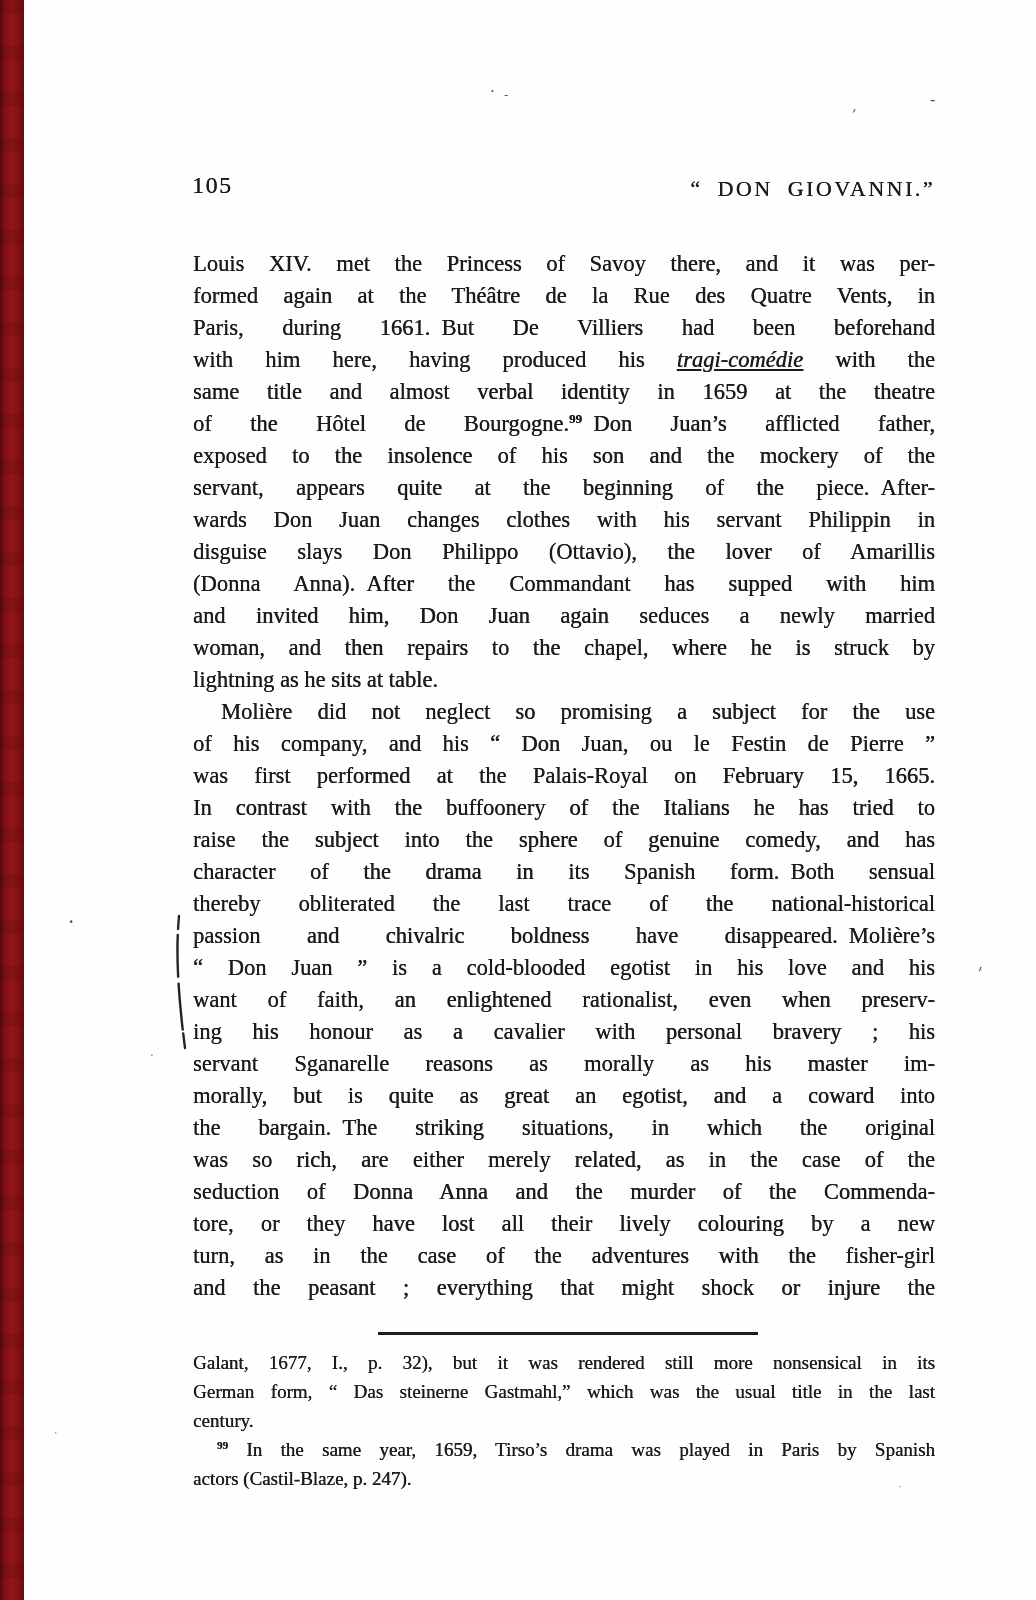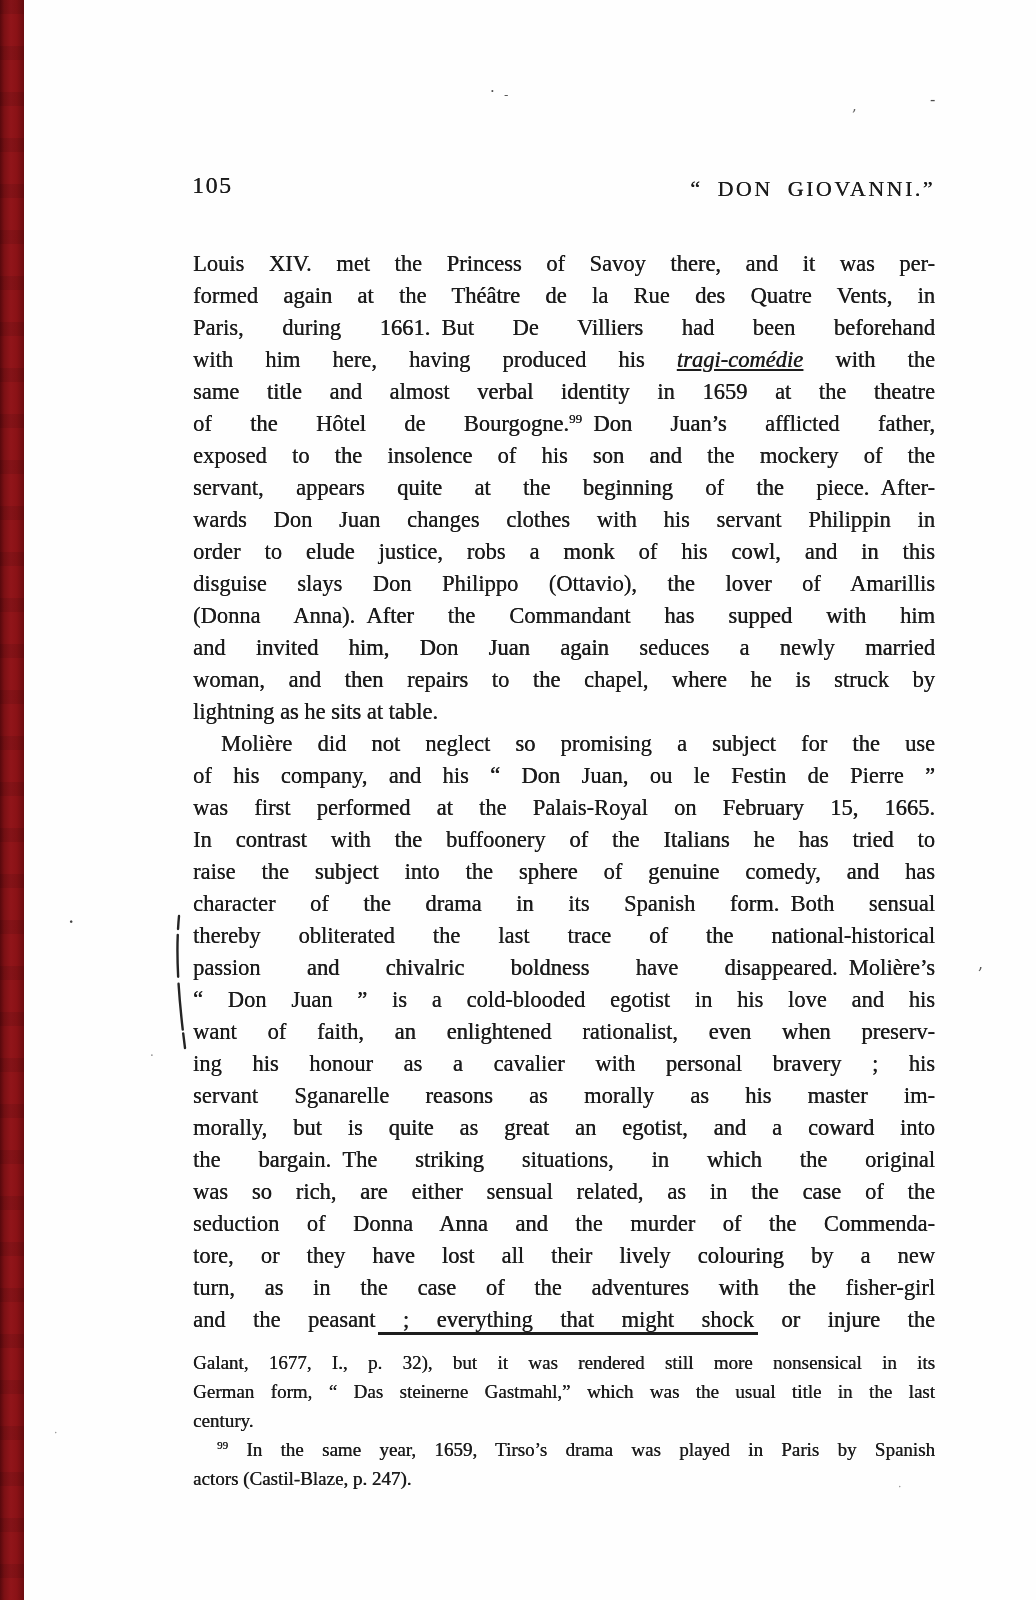--- a/index.html
+++ b/index.html
@@ -39,21 +39,21 @@
     position:absolute; left:193px; top:1348px; width:742px;
     font-size:19px; line-height:29px;
     text-shadow:0.3px 0 0 currentColor;
   }
   .line { text-align:justify; text-align-last:justify; }
   .body-text .line { height:32px; }
   .footnotes .line { height:29px; }
   .line.noj { text-align-last:left; }
   .line.indent { text-indent:28px; }
   .footnotes .line.indent { text-indent:24px; }
-  sup { font-size:0.58em; vertical-align:super; line-height:0; letter-spacing:0; }
+  sup { font-size:0.58em; vertical-align:super; line-height:0; letter-spacing:0;font-weight:bold; }
   i { font-style:italic;text-decoration:underline; }
   .fn-rule {
     position:absolute; left:378px; top:1332px; width:380px; height:2.5px;
     background:#1d1d1d;
   }
   .marginalia { position:absolute; left:162px; top:900px; }
   .speck { position:absolute; color:#3c3c3c; font-family:"DejaVu Serif", serif; line-height:1; }
 </style>
 </head>
 <body>
@@ -68,41 +68,40 @@
   <div class="body-text" id="body-lines">
       <div class="line"><span>Louis XIV. met the Princess of Savoy there, and it was per-</span></div>
       <div class="line"><span>formed again at the Théâtre de la Rue des Quatre Vents, in</span></div>
       <div class="line"><span>Paris, during 1661. But De Villiers had been beforehand</span></div>
       <div class="line"><span>with him here, having produced his </span><i>tragi-comédie</i><span> with the</span></div>
       <div class="line"><span>same title and almost verbal identity in 1659 at the theatre</span></div>
       <div class="line"><span>of the Hôtel de Bourgogne.</span><sup>99</sup><span> Don Juan’s afflicted father,</span></div>
       <div class="line"><span>exposed to the insolence of his son and the mockery of the</span></div>
       <div class="line"><span>servant, appears quite at the beginning of the piece. After-</span></div>
       <div class="line"><span>wards Don Juan changes clothes with his servant Philippin in</span></div>
-      <div class="line"><span>order to elude justice, robs a monk of his cowl, and in this</span></div>
       <div class="line"><span>disguise slays Don Philippo (Ottavio), the lover of Amarillis</span></div>
       <div class="line"><span>(Donna Anna). After the Commandant has supped with him</span></div>
       <div class="line"><span>and invited him, Don Juan again seduces a newly married</span></div>
       <div class="line"><span>woman, and then repairs to the chapel, where he is struck by</span></div>
       <div class="line noj"><span>lightning as he sits at table.</span></div>
       <div class="line indent"><span>Molière did not neglect so promising a subject for the use</span></div>
       <div class="line"><span>of his company, and his “ Don Juan, ou le Festin de Pierre ”</span></div>
       <div class="line"><span>was first performed at the Palais-Royal on February 15, 1665.</span></div>
       <div class="line"><span>In contrast with the buffoonery of the Italians he has tried to</span></div>
       <div class="line"><span>raise the subject into the sphere of genuine comedy, and has</span></div>
       <div class="line"><span>character of the drama in its Spanish form. Both sensual</span></div>
       <div class="line"><span>thereby obliterated the last trace of the national-historical</span></div>
       <div class="line"><span>passion and chivalric boldness have disappeared. Molière’s</span></div>
       <div class="line"><span>“ Don Juan ” is a cold-blooded egotist in his love and his</span></div>
       <div class="line"><span>want of faith, an enlightened rationalist, even when preserv-</span></div>
       <div class="line"><span>ing his honour as a cavalier with personal bravery ; his</span></div>
       <div class="line"><span>servant Sganarelle reasons as morally as his master im-</span></div>
       <div class="line"><span>morally, but is quite as great an egotist, and a coward into</span></div>
       <div class="line"><span>the bargain. The striking situations, in which the original</span></div>
-      <div class="line"><span>was so rich, are either sensual related, as in the case of the</span></div>
+      <div class="line"><span>was so rich, are either merely related, as in the case of the</span></div>
       <div class="line"><span>seduction of Donna Anna and the murder of the Commenda-</span></div>
       <div class="line"><span>tore, or they have lost all their lively colouring by a new</span></div>
       <div class="line"><span>turn, as in the case of the adventures with the fisher-girl</span></div>
       <div class="line"><span>and the peasant ; everything that might shock or injure the</span></div>
     </div>
 
   <div class="fn-rule"></div>
 
   <div class="footnotes" id="footnote-lines">
       <div class="line"><span>Galant, 1677, I., p. 32), but it was rendered still more nonsensical in its</span></div>

